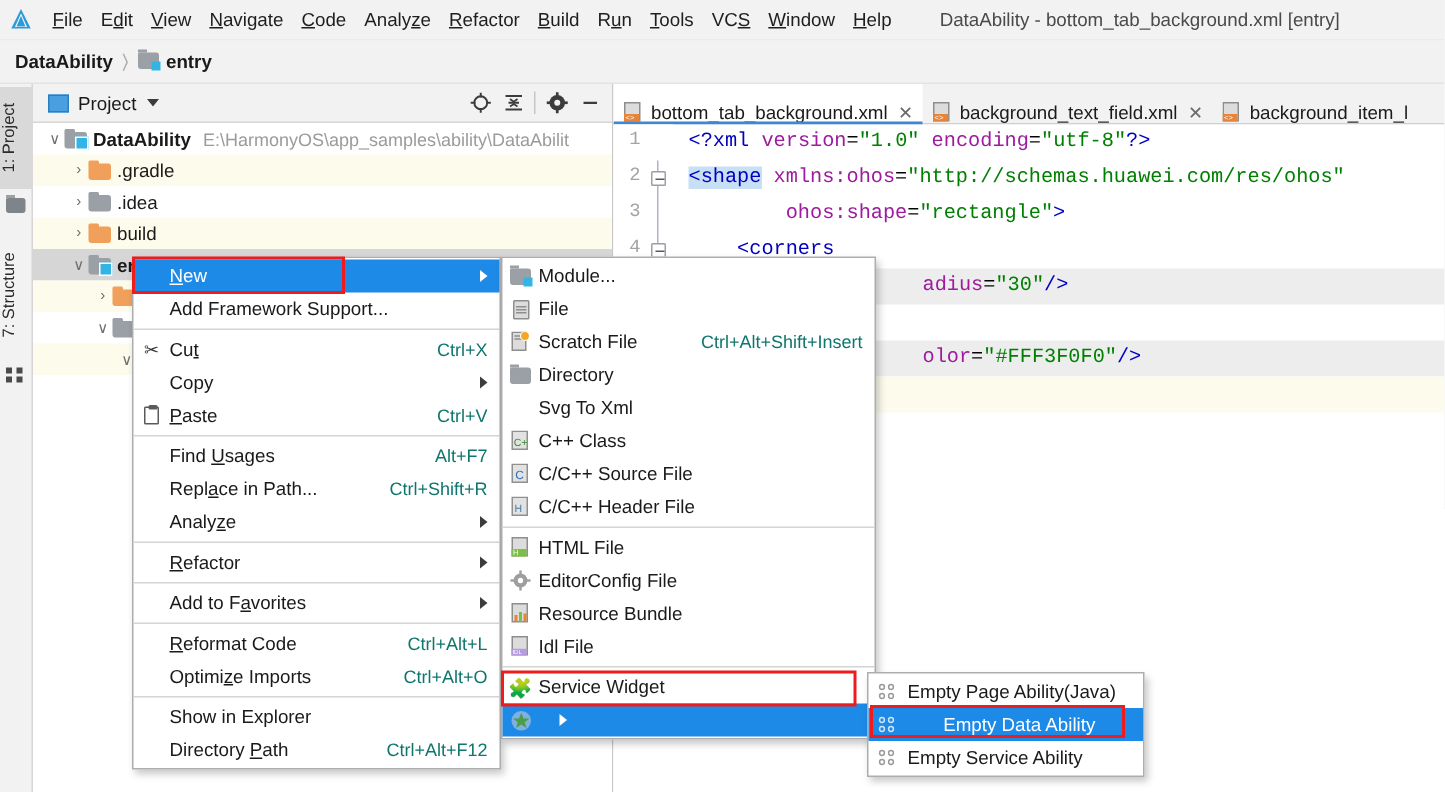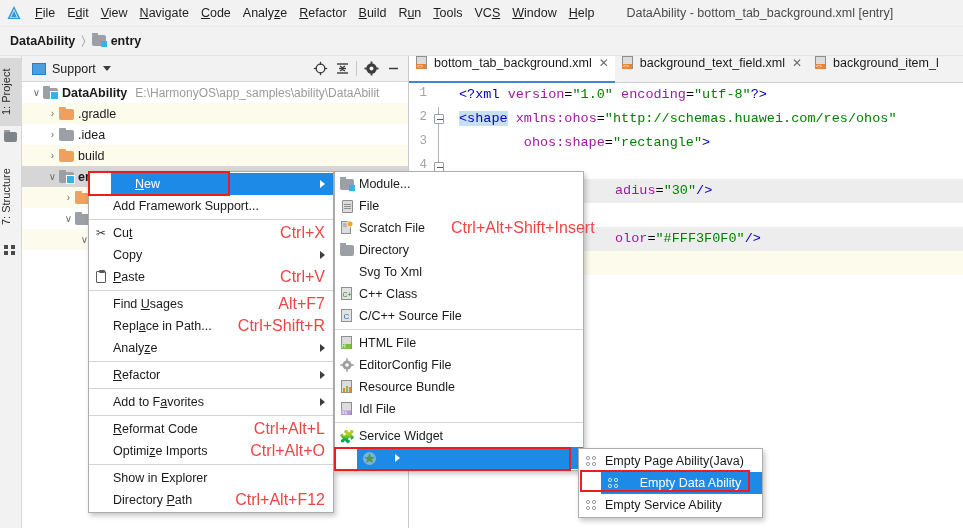--- a/index.html
+++ b/index.html
@@ -110,21 +110,21 @@
   }
 
   
   .editor {
     position: absolute; left: 409px; top: 56px; width: 554px; height: 472px;
     background: #ffffff; overflow: hidden;
   }
   .tabbar { height: 27px; background: #f2f2f2; display: flex; align-items: stretch;
             border-bottom: 1px solid #cfcfcf; }
   .etab {
-    display: flex; align-items: flex-start; padding: 0 6px 0 7px; font-size: 12.5px;
+    display: flex; align-items: flex-end; padding: 0 6px 0 7px; font-size: 12.5px;
     color: #1a1a1a; white-space: nowrap; position: relative;
   }
   .etab.active { background: #ffffff; }
   .etab.active::after {
     content: ""; position: absolute; left: 0; right: 0; bottom: -1px; height: 2px;
     background: #3e86d6;
   }
   .etab .xmlico { width: 13px; height: 14px; margin-right: 5px; flex: none; }
   .etab .closex { margin-left: 7px; color: #6a6a6a; font-size: 12px; }
 
@@ -162,28 +162,28 @@
   
   .menu {
     position: absolute; background: #ffffff; border: 1px solid #adadad;
     box-shadow: 2px 3px 5px rgba(0,0,0,0.22); font-size: 12.5px;
     padding: 1px 0; z-index: 50;
   }
   .mrow {
     position: relative; height: 22px; display: flex; align-items: center;
     padding-left: 24px; padding-right: 8px; white-space: nowrap; color: #1a1a1a;
   }
-  .mrow.hl { background: #1e8ae8; color: #ffffff; margin-left: 22px; }
+  .mrow.hl { background: #1e8ae8; color: #ffffff; }
   .mrow .mico {
     position: absolute; left: 4px; top: 50%; transform: translateY(-50%);
     width: 16px; height: 16px; display: flex; align-items: center; justify-content: center;
   }
   .mrow .mlabel { flex: 1; }
   .mrow .mlabel u { text-decoration: underline; }
-  .mrow .mkey { margin-left: 26px; color: #ef4444; font-size: 16px; }
+  .mrow .mkey { margin-left: 26px; color: #0f766e; font-size: 12px; }
   .mrow .marrow {
     margin-left: 14px; width: 0; height: 0;
     border-top: 4px solid transparent; border-bottom: 4px solid transparent;
     border-left: 5px solid #3c3c3c;
   }
   .mrow.hl .marrow { border-left-color: #ffffff; }
   .msep { height: 1px; background: #d4d4d4; margin: 2px 0; }
 
   .redbox {
     position: absolute; border: 2px solid #ee1c1c; pointer-events: none; z-index: 90;
@@ -258,21 +258,21 @@
         <rect x="7" y="1" width="4" height="4" fill="#4a4a4a"></rect>
         <rect x="0" y="7" width="4" height="4" fill="#4a4a4a"></rect>
         <rect x="7" y="7" width="4" height="4" fill="#4a4a4a"></rect>
       </svg>
     </div>
   </div>
 
   <div class="projpanel">
     <div class="proj-header">
       <span style="width:14px;height:12px;background:#4a9fe0;border:1px solid #2a7fc0;display:inline-block;margin-left:6px;"></span>
-      <span class="pname">Support</span>
+      <span class="pname">Project</span>
       <span class="caret"></span>
       <span class="hdr-spacer"></span>
       <span class="hdr-icon">
         <svg width="15" height="15" viewBox="0 0 15 15">
           <circle cx="7.5" cy="7.5" r="4.3" fill="none" stroke="#3c3c3c" stroke-width="1.3"></circle>
           <line x1="7.5" y1="0.8" x2="7.5" y2="4" stroke="#3c3c3c" stroke-width="1.3"></line>
           <line x1="7.5" y1="11" x2="7.5" y2="14.2" stroke="#3c3c3c" stroke-width="1.3"></line>
           <line x1="0.8" y1="7.5" x2="4" y2="7.5" stroke="#3c3c3c" stroke-width="1.3"></line>
           <line x1="11" y1="7.5" x2="14.2" y2="7.5" stroke="#3c3c3c" stroke-width="1.3"></line>
         </svg>
@@ -408,20 +408,21 @@
         <div class="lnum" style="top:75px;">4</div>
         <div class="foldbar"></div>
         <div class="foldbox" style="top:31px;"></div>
         <div class="foldbox" style="top:79px;"></div>
       </div>
 
       <div class="code">
         <div class="cline" style="top:0px;"><span class="tag">&lt;?xml</span><span class="plain"> </span><span class="attr">version</span><span class="plain">=</span><span class="str">"1.0"</span><span class="plain"> </span><span class="attr">encoding</span><span class="plain">=</span><span class="str">"utf-8"</span><span class="tag">?&gt;</span></div>
         <div class="cline" style="top:24px;"><span class="tag hl">&lt;shape</span><span class="plain"> </span><span class="attr">xmlns:ohos</span><span class="plain">=</span><span class="str">"http://schemas.huawei.com/res/ohos"</span></div>
         <div class="cline" style="top:48px;"><span class="plain">        </span><span class="attr">ohos:shape</span><span class="plain">=</span><span class="str">"rectangle"</span><span class="tag">&gt;</span></div>
+        <div class="cline" style="top:72px;"><span class="plain">    </span><span class="tag">&lt;corners</span></div>
         <div class="cline" style="top:96px;left:166px;"><span class="attr">adius</span><span class="plain">=</span><span class="str">"30"</span><span class="tag">/&gt;</span></div>
         <div class="cline" style="top:144px;left:166px;"><span class="attr">olor</span><span class="plain">=</span><span class="str">"#FFF3F0F0"</span><span class="tag">/&gt;</span></div>
       </div>
       <div style="position:absolute;left:40px;top:168px;width:514px;height:24px;background:#fcfbec;"></div>
       <div style="position:absolute;left:166px;top:90px;width:2px;height:12px;background:#6f6f6f;"></div>
     </div>
   </div>
 
   <div class="menu" style="left:88px; top:171px; width:246px;">
     <div class="mrow hl">
@@ -535,20 +536,29 @@
       <span class="mlabel">C++ Class</span>
     </div>
     <div class="mrow">
       <span class="mico">
         <svg width="14" height="14" viewBox="0 0 14 14">
           <rect x="1.5" y="0.5" width="10" height="12" fill="#e2e2e2" stroke="#909090"></rect>
           <text x="3.5" y="10" font-size="8" fill="#2a6fb5" font-family="Liberation Sans">C</text>
         </svg>
       </span>
       <span class="mlabel">C/C++ Source File</span>
+    </div>
+    <div class="mrow">
+      <span class="mico">
+        <svg width="14" height="14" viewBox="0 0 14 14">
+          <rect x="1.5" y="0.5" width="10" height="12" fill="#e2e2e2" stroke="#909090"></rect>
+          <text x="3" y="10" font-size="7" fill="#4a7fa5" font-family="Liberation Sans">H</text>
+        </svg>
+      </span>
+      <span class="mlabel">C/C++ Header File</span>
     </div>
     <div class="msep"></div>
     <div class="mrow">
       <span class="mico">
         <svg width="14" height="14" viewBox="0 0 14 14">
           <rect x="1.5" y="0.5" width="10" height="12" fill="#dcdcdc" stroke="#8e8e8e"></rect>
           <rect x="1" y="8" width="10" height="5" fill="#7bc043"></rect>
           <text x="2" y="12.3" font-size="5" fill="#fff" font-family="Liberation Sans">H</text>
         </svg>
       </span>

